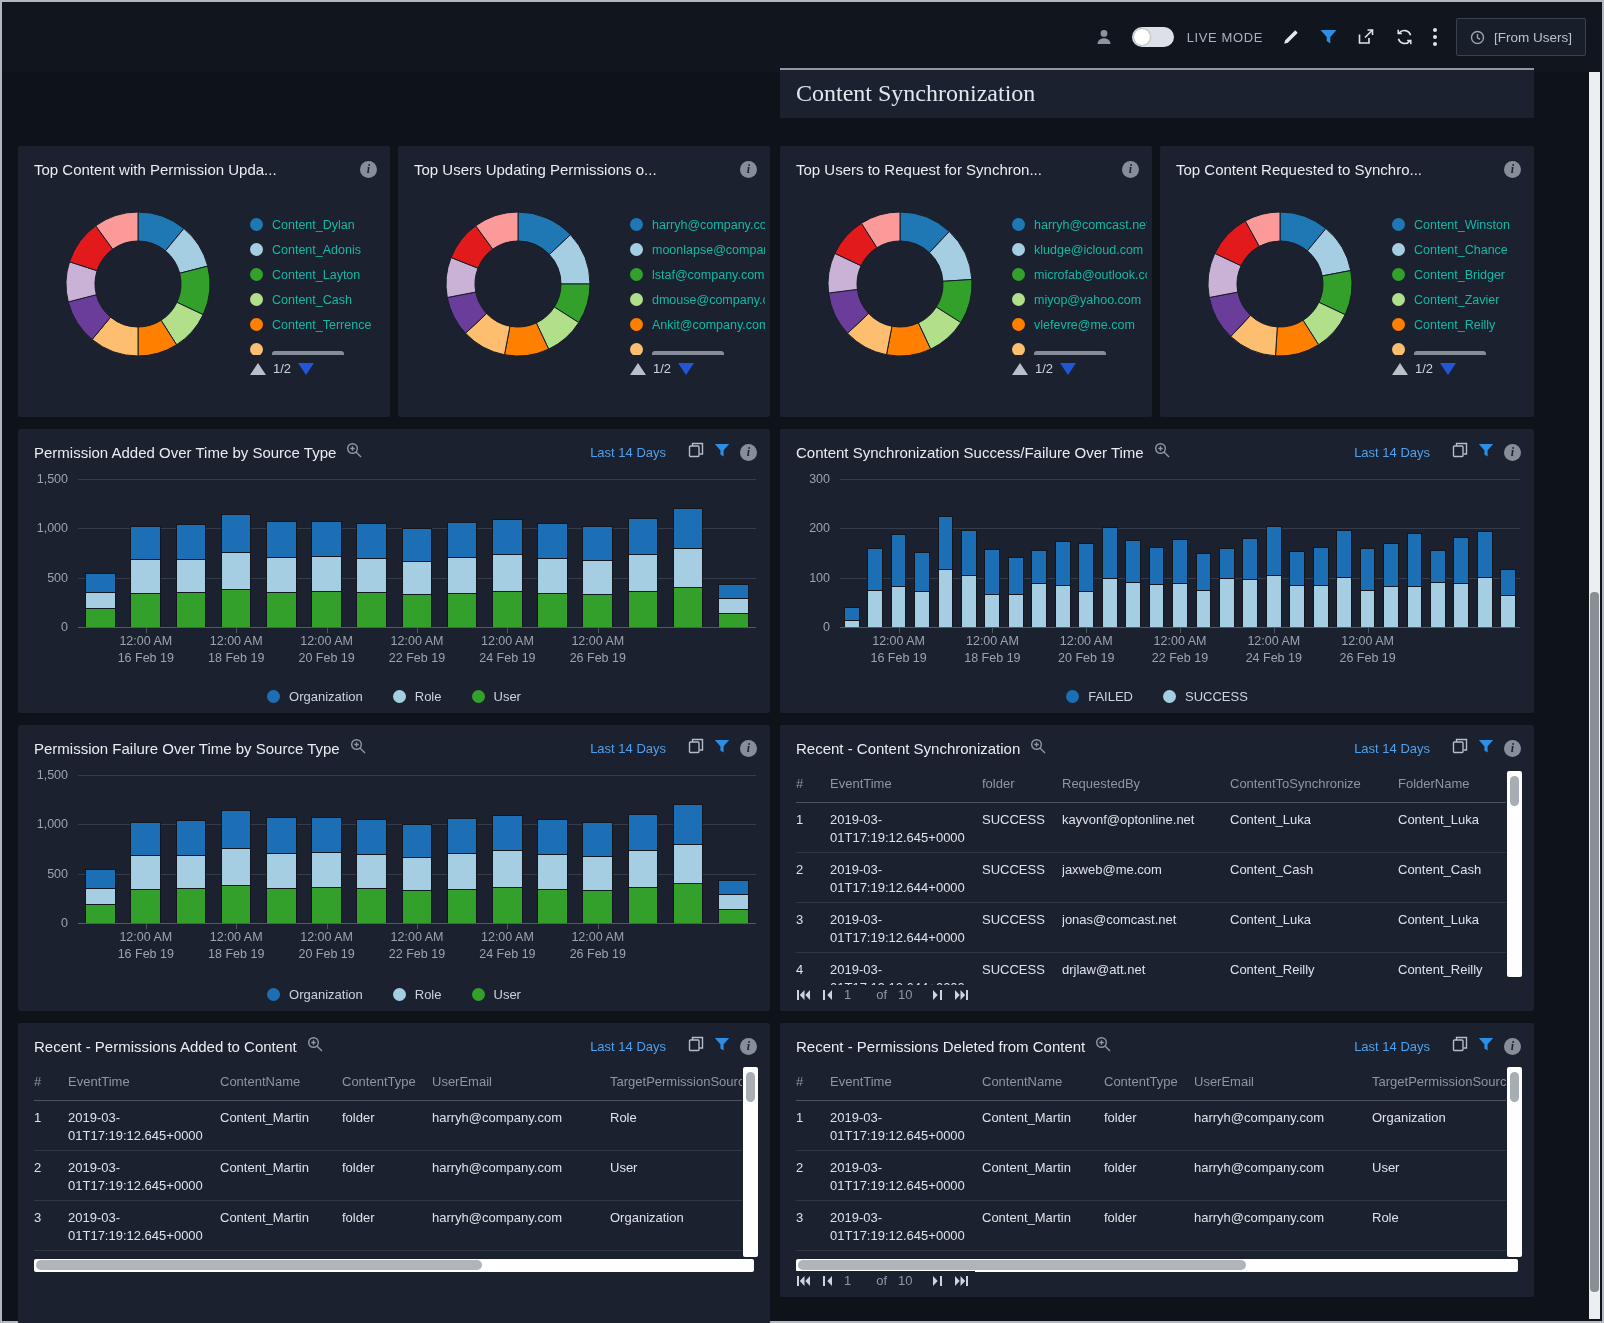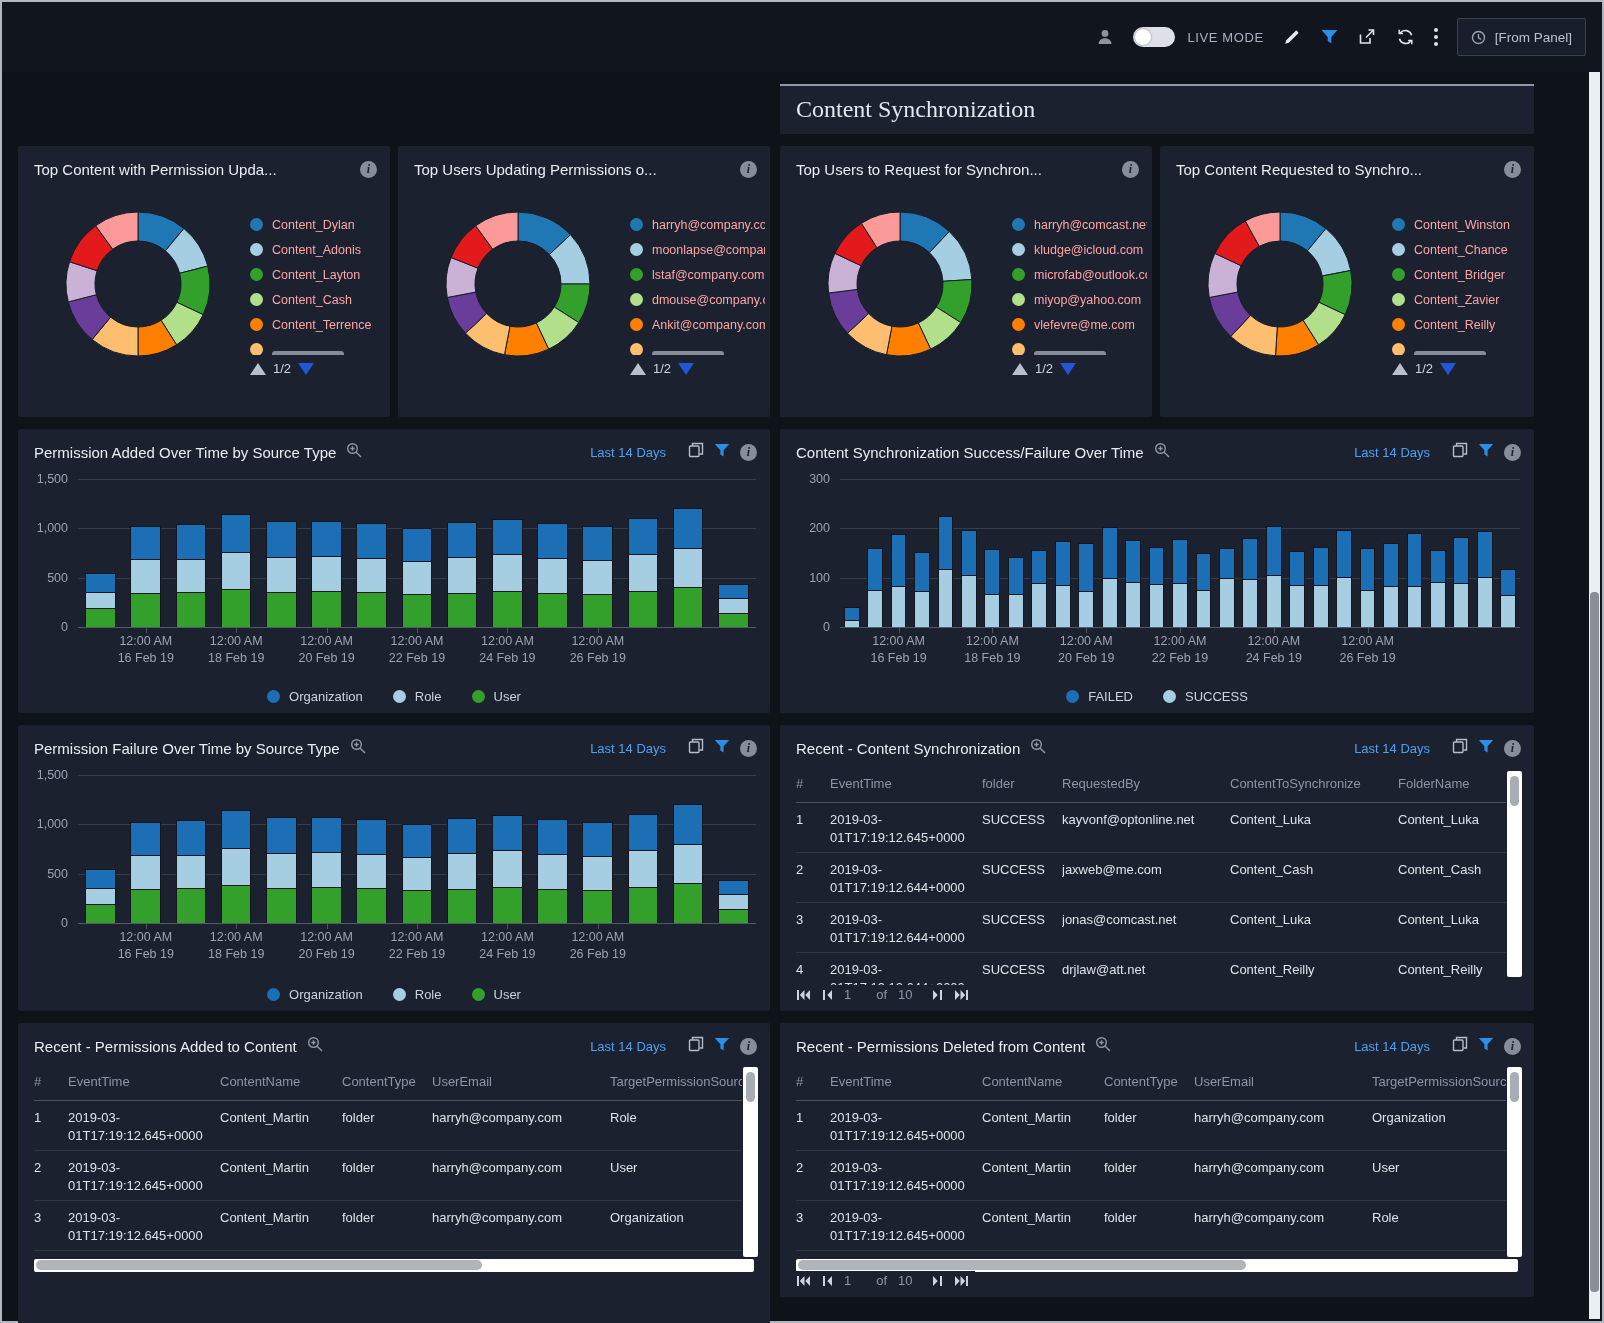--- a/index.html
+++ b/index.html
@@ -16,21 +16,21 @@
   .knob{position:absolute;left:2px;top:2px;width:16px;height:16px;border-radius:50%;background:#ffffff;box-shadow:0 0 2px rgba(0,0,0,.45);}
   .kebab{display:flex;flex-direction:column;gap:3px;}
   .kebab i{width:4px;height:4px;border-radius:50%;background:#dfe3ea;}
   .timebox{display:flex;align-items:center;gap:9px;height:36px;padding:0 13px;background:#191f2a;border:1px solid #3a414e;border-radius:2px;}
   .timebox span{font-size:13.5px;color:#b9c2cd;}
 
   
   .sec{position:absolute;height:50px;background:#1b212e;border-top:2px solid #8f97a3;box-sizing:border-box;
        font-family:"Liberation Serif",serif;font-size:24px;color:#e2e8ef;line-height:46px;padding-left:16px;}
   .sec-l{left:16px;top:82px;width:752px;}
-  .sec-r{left:778px;top:82px;width:754px;}
+  .sec-r{left:778px;top:66px;width:754px;}
   .panel{position:absolute;background:#1b212e;border-radius:2px;overflow:hidden;}
   .p-d1{left:16px;top:144px;width:372px;height:271px;}
   .p-d2{left:396px;top:144px;width:372px;height:271px;}
   .p-d3{left:778px;top:144px;width:372px;height:271px;}
   .p-d4{left:1158px;top:144px;width:374px;height:271px;}
   .p-c1{left:16px;top:427px;width:752px;height:284px;}
   .p-c2{left:778px;top:427px;width:754px;height:284px;}
   .p-c3{left:16px;top:723px;width:752px;height:286px;}
   .p-t1{left:778px;top:723px;width:754px;height:286px;}
   .p-t2{left:16px;top:1021px;width:752px;height:352px;}
@@ -43,21 +43,21 @@
   .head-ic{margin-left:10px;}
   .info-dot{width:17px;height:17px;border-radius:50%;background:#868e99;color:#1b212e;
             font-family:"Liberation Serif",serif;font-style:italic;font-weight:700;font-size:12px;
             display:inline-flex;align-items:center;justify-content:center;}
 
   
   .donut-svg{position:absolute;left:44px;top:62px;width:152px;height:152px;}
   .donut-legend{position:absolute;left:232px;top:66px;width:135px;height:143px;overflow:hidden;}
   .lg-row{display:flex;align-items:center;height:25px;}
   .lg-dot{display:inline-block;width:13px;height:13px;border-radius:50%;margin-right:9px;flex:0 0 auto;}
-  .lg-txt{font-size:12.5px;color:#fca5a5;white-space:nowrap;}
+  .lg-txt{font-size:12.5px;color:#14b8a6;white-space:nowrap;}
   .lg-smear{display:inline-block;width:72px;height:7px;border-radius:3px;background:#99a0ab;opacity:.85;margin-top:10px;}
   .donut-pager{position:absolute;left:232px;top:215px;display:flex;align-items:center;gap:7px;}
   .tri-up{width:0;height:0;border-left:8px solid transparent;border-right:8px solid transparent;border-bottom:12px solid #b9c0ca;}
   .tri-down{width:0;height:0;border-left:8px solid transparent;border-right:8px solid transparent;border-top:12px solid #2356d6;}
   .pager-num{font-size:13px;color:#ccd3dc;}
 
   
   .ylabels{position:absolute;left:0;top:50px;width:50px;height:148px;}
   .ylab{position:absolute;right:0;transform:translateY(-50%);font-size:12.5px;color:#99a3b2;}
   .plot{position:absolute;left:60px;top:50px;right:14px;height:148px;}
@@ -137,21 +137,21 @@
       <span class="ic kebab">
           <i></i>
           <i></i>
           <i></i>
         </span>
       <div class="timebox">
         <svg width="15" height="15" viewBox="0 0 15 15" fill="none" stroke="#9aa3b0" stroke-width="1.4">
             <circle cx="7.5" cy="7.5" r="6"></circle>
             <path d="M7.5 4v3.8l2.6 1.5"></path>
           </svg>
-        <span>[From Panel]</span>
+        <span>[From Users]</span>
       </div>
     </div>
   </div>
 
   <div class="sec sec-r">Content Synchronization</div>
 
   <div class="panel p-d1">
     <div class="panel-head">
       <span class="panel-title">Top Content with Permission Upda...</span>
       <span class="spacer"></span>

